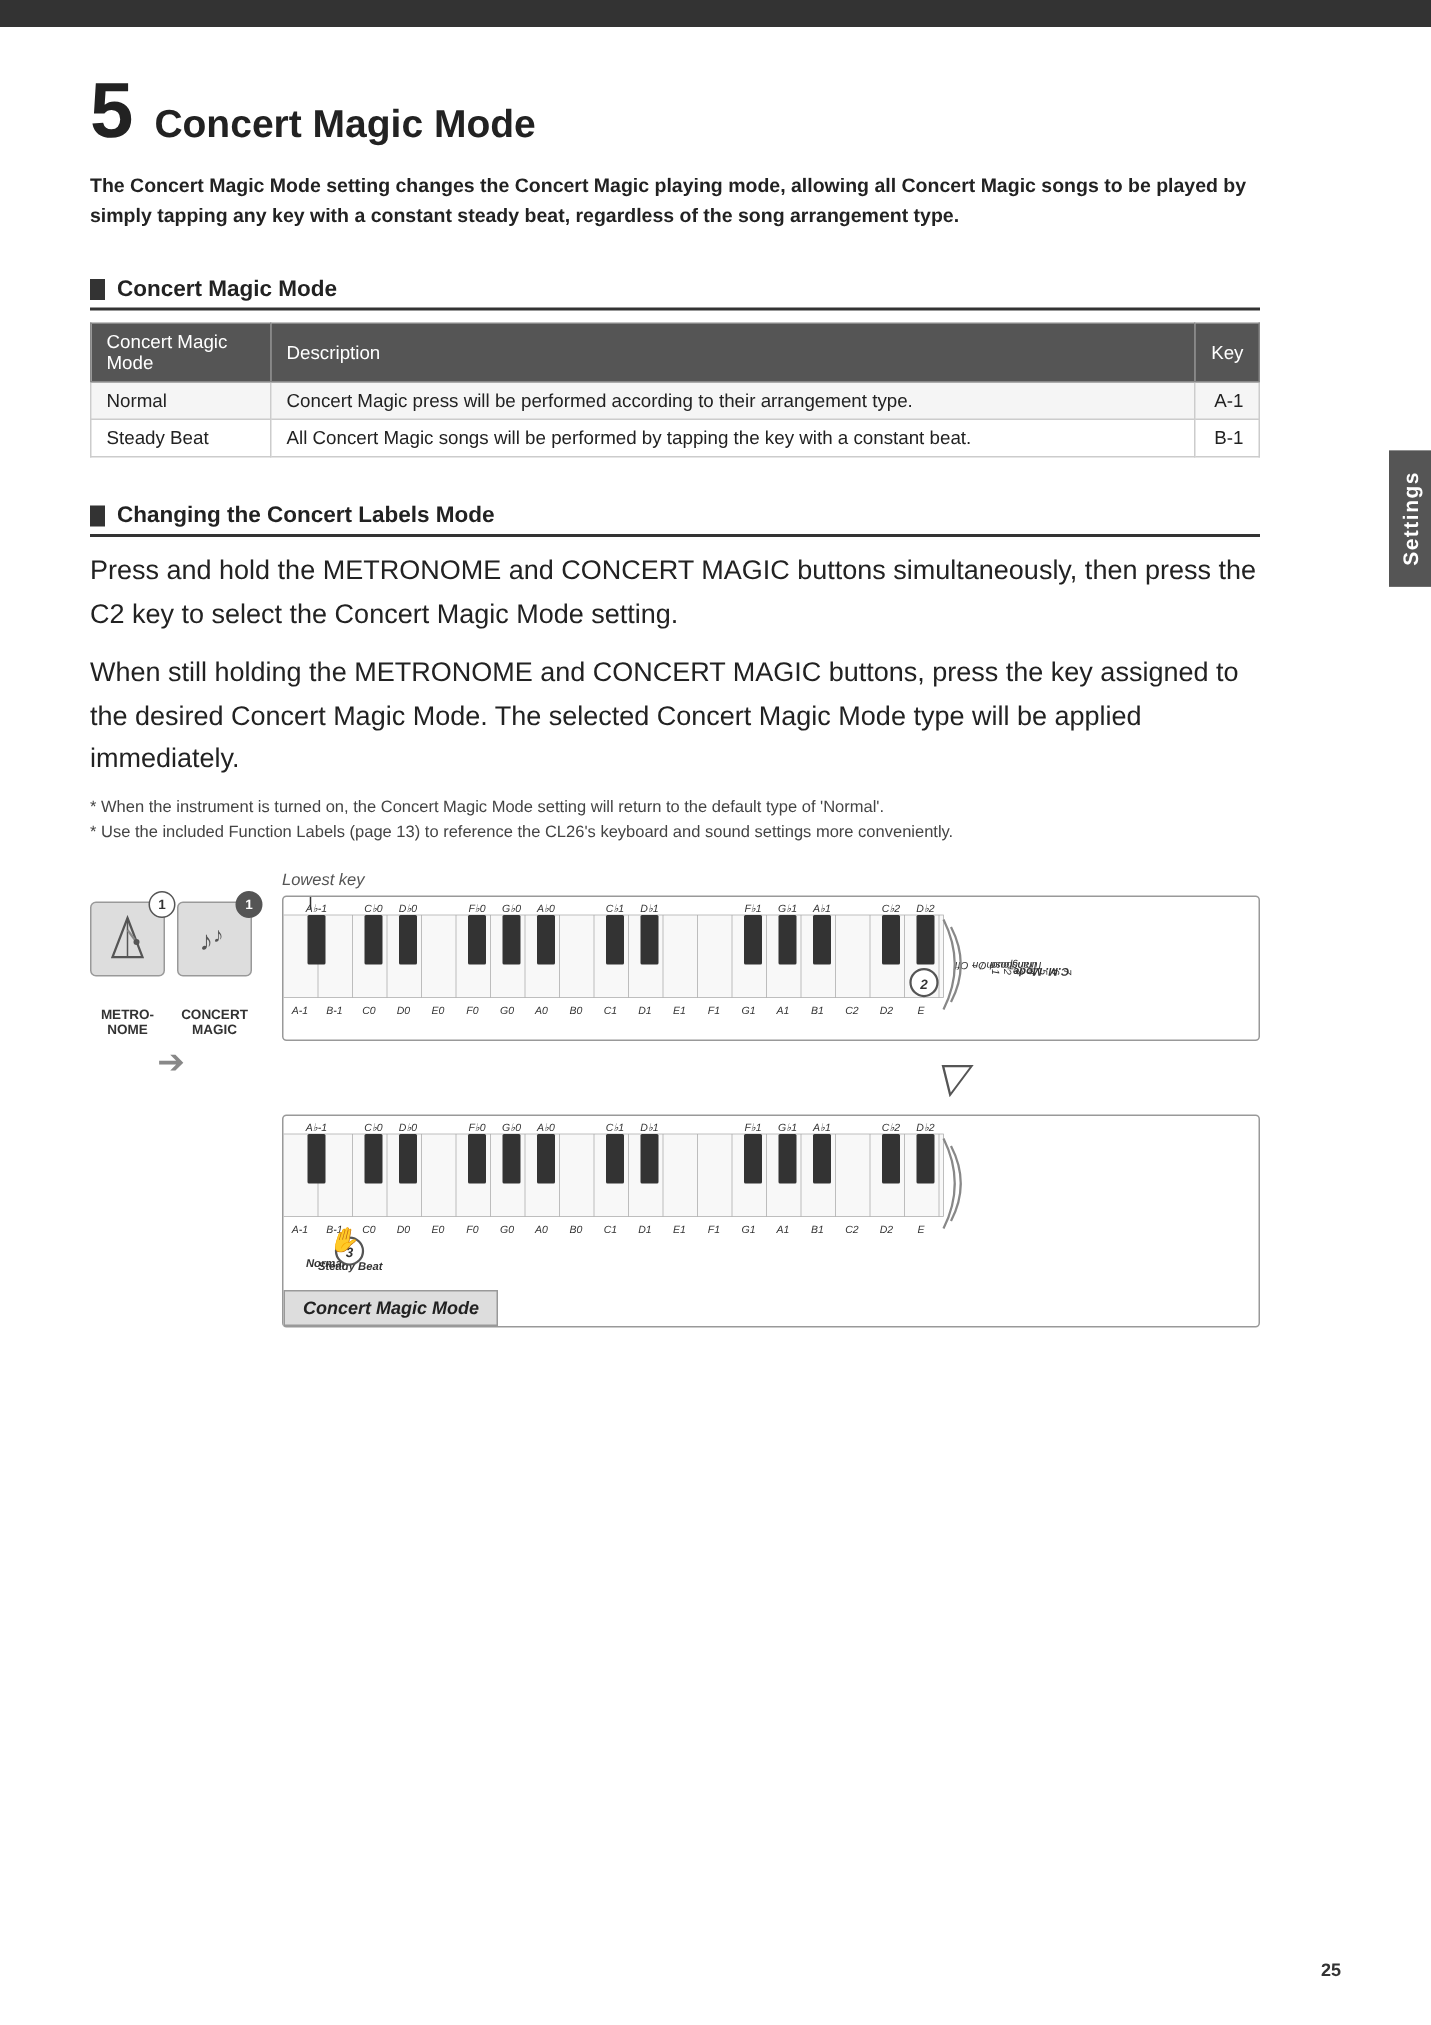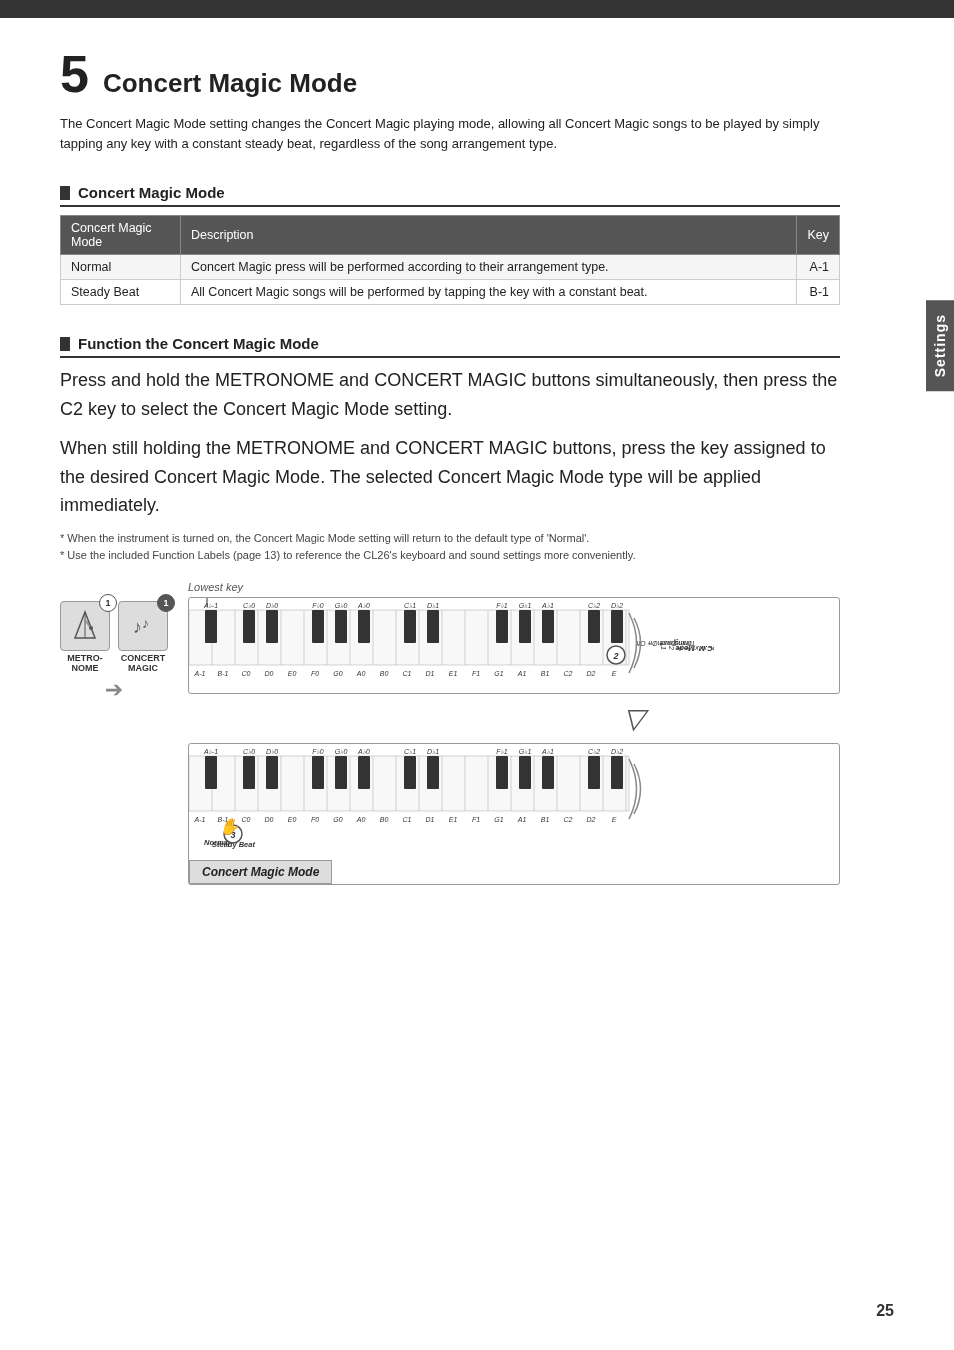--- a/index.html
+++ b/index.html
@@ -23,21 +23,21 @@
     .page-content {
       padding: 30px 60px 40px 60px;
       max-width: 900px;
     }
 
     
     .page-number {
       position: absolute;
       bottom: 30px;
       right: 60px;
-      font-size: 16px;
+      font-size: 12px;
       font-weight: bold;
       color: #333;
     }
 
     
     .settings-tab {
       position: absolute;
       right: 0;
       top: 300px;
       background: #555;
@@ -66,21 +66,21 @@
     }
     .chapter-title {
       font-size: 26px;
       font-weight: bold;
       color: #222;
     }
 
     
     .intro-text {
       font-size: 13px;
-      font-weight: normal;
+      font-weight: bold;
       line-height: 1.55;
       margin-bottom: 30px;
       max-width: 820px;
     }
 
     
     .section-heading {
       display: flex;
       align-items: center;
       gap: 8px;
@@ -178,21 +178,21 @@
       text-align: center;
       color: #333;
       font-weight: bold;
       position: relative;
     }
     .btn-label {
       font-size: 9px;
       text-align: center;
       font-weight: bold;
       color: #333;
-      margin-top: 2px;
+      margin-top: 20px;
     }
     .btn-step {
       width: 18px;
       height: 18px;
       background: #fff;
       border: 1.5px solid #555;
       border-radius: 50%;
       display: flex;
       align-items: center;
       justify-content: center;
@@ -297,21 +297,21 @@
           <td>All Concert Magic songs will be performed by tapping the key with a constant beat.</td>
           <td class="col-key">B-1</td>
         </tr>
       </tbody>
     </table>
   </div>
 
   <div class="section2">
     <div class="section-heading">
       <span class="section-heading-bar"></span>
-      <span>Function the Concert Magic Mode</span>
+      <span>Changing the Concert Labels Mode</span>
     </div>
     <p class="body-text">Press and hold the METRONOME and CONCERT MAGIC buttons simultaneously, then press the C2 key to select the Concert Magic Mode setting.</p>
     <p class="body-text">When still holding the METRONOME and CONCERT MAGIC buttons, press the key assigned to the desired Concert Magic Mode. The selected Concert Magic Mode type will be applied immediately.</p>
     <p class="footnote">* When the instrument is turned on, the Concert Magic Mode setting will return to the default type of 'Normal'.</p>
     <p class="footnote">* Use the included Function Labels (page 13) to reference the CL26's keyboard and sound settings more conveniently.</p>
   </div>
 
   <div class="diagram-area">
 
     <div class="buttons-diagram">

